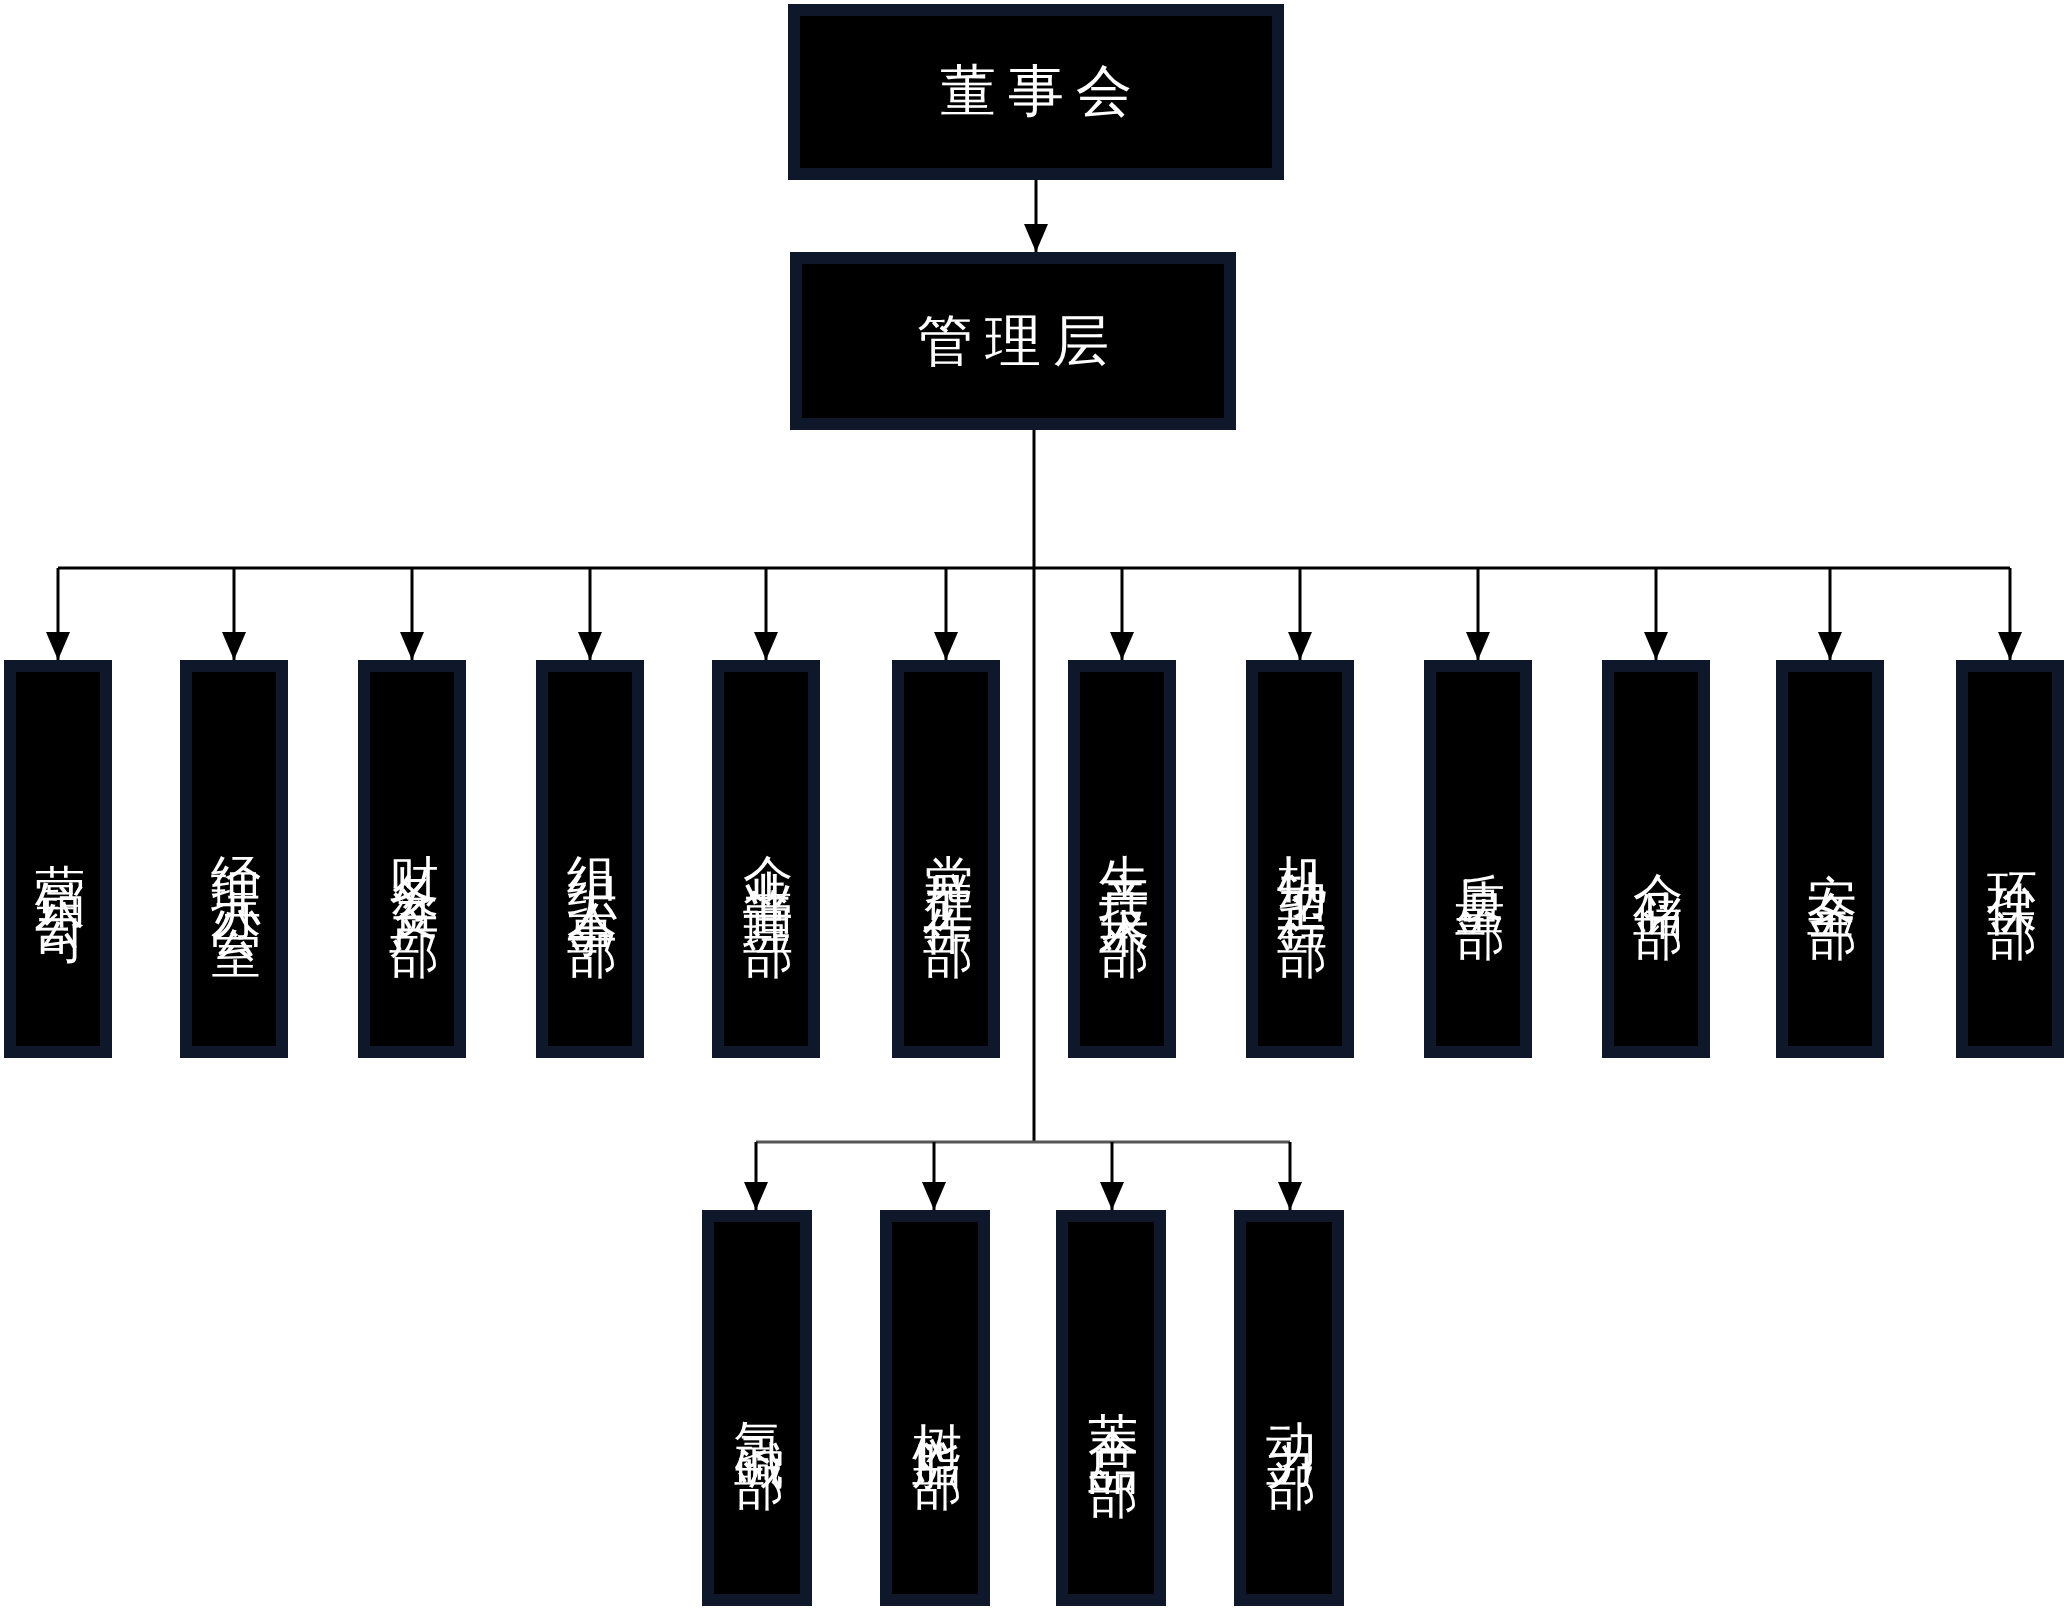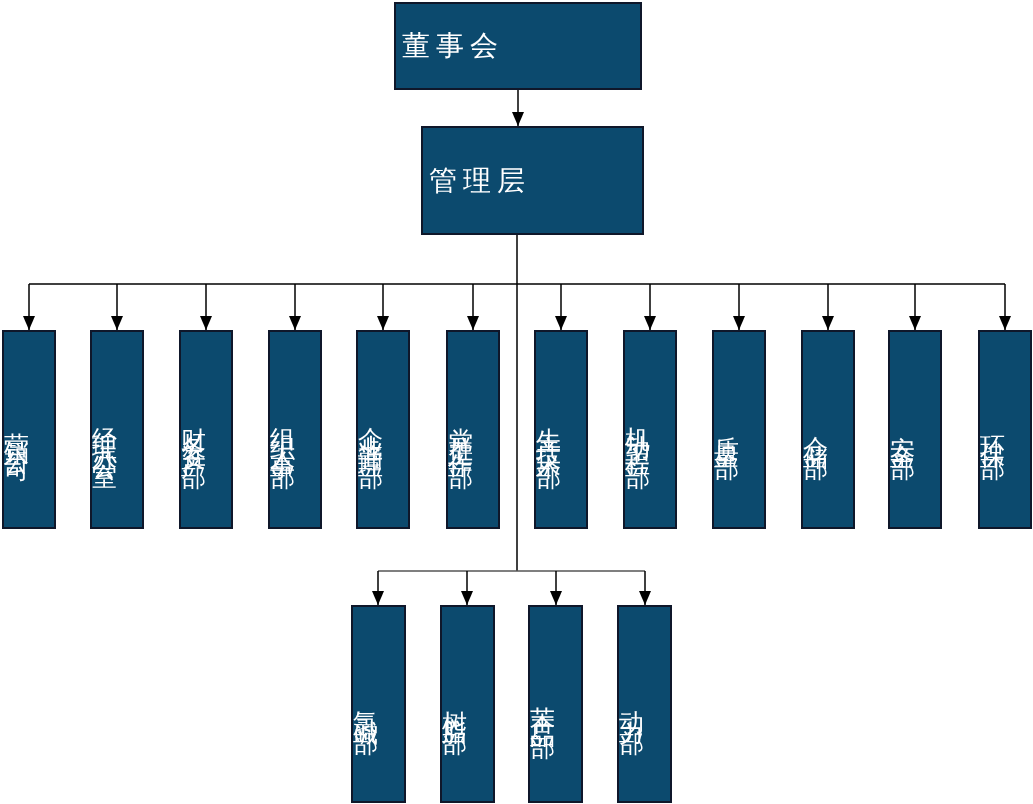--- a/index.html
+++ b/index.html
@@ -12,43 +12,44 @@
     overflow: hidden;
   }
   #wires {
     position: absolute;
     left: 0; top: 0;
     width: 1033px; height: 804px;
     pointer-events: none;
   }
   .node {
     position: absolute;
-    background: #0c4a6e;
-    border: 2px solid #0f172a;
+    background: #000000;
+    border: 6px solid #0f172a;
     box-sizing: border-box;
     display: flex;
     align-items: center;
+    justify-content: center;
     color: #ffffff;
   }
   .hnode span {
     font-size: 28px;
     letter-spacing: 6px;
     text-indent: 6px;
     white-space: nowrap;
   }
   .vnode span {
     writing-mode: vertical-rl;
     text-orientation: upright;
     font-size: 25px;
     letter-spacing: 9px;
     line-height: 1;
   }
   
   .board { left: 394px; top: 2px;  width: 248px; height: 88px; }
-  .mgmt  { left: 421px; top: 126px; width: 223px; height: 109px; }
+  .mgmt  { left: 395px; top: 126px; width: 223px; height: 89px; }
   
   .dept { top: 330px; width: 54px; height: 199px; }
   .d0  { left: 2px; }
   .d1  { left: 90px; }
   .d2  { left: 179px; }
   .d3  { left: 268px; }
   .d4  { left: 356px; }
   .d5  { left: 446px; }
   .d6  { left: 534px; }
   .d7  { left: 623px; }

